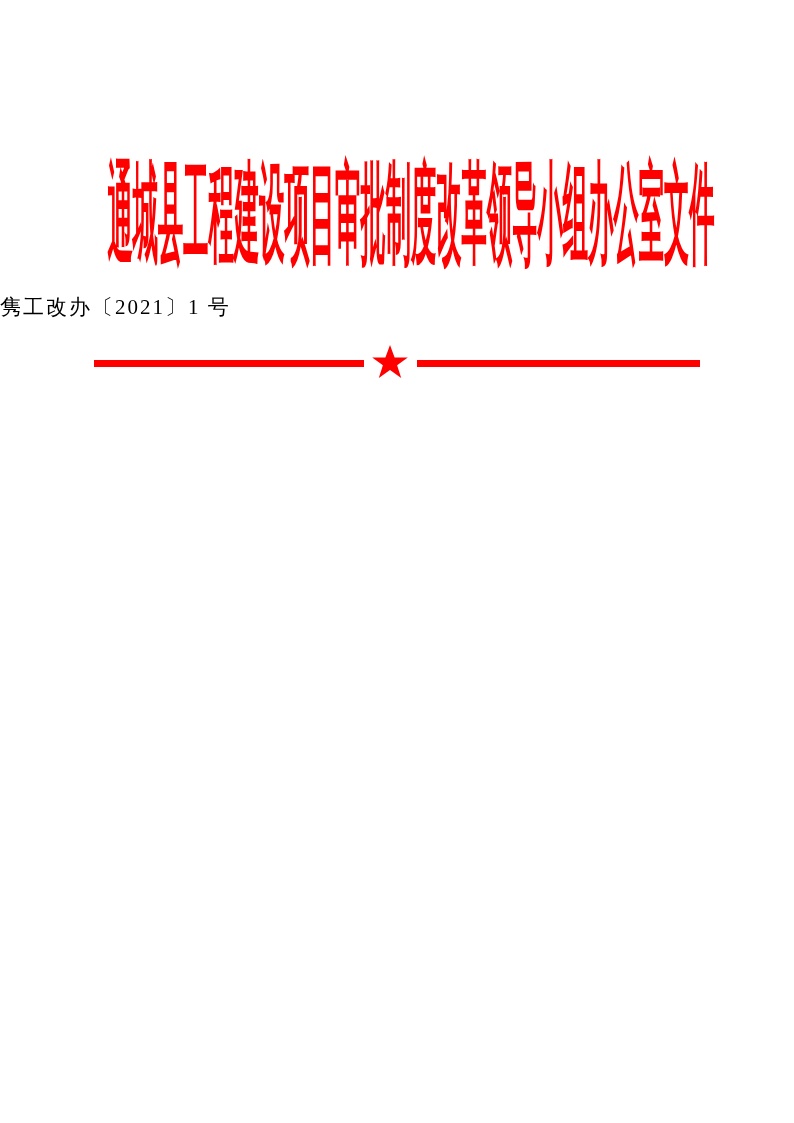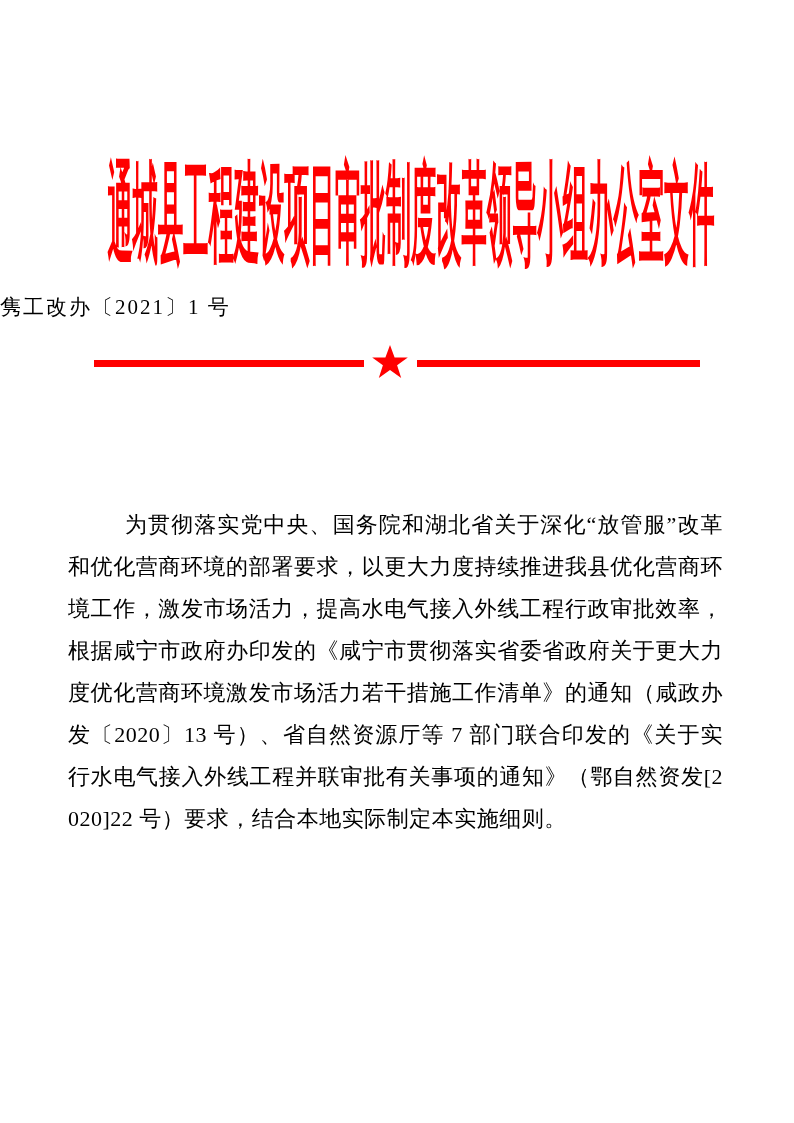--- a/index.html
+++ b/index.html
@@ -104,16 +104,15 @@
   <div class="rule-right"></div>
 
   <div class="star-wrap">
     <svg width="36" height="36" viewBox="0 0 36 36" aria-hidden="true">
       <polygon fill="currentColor" points="18,1 22.6,13.4 35.8,13.4 25.1,21.3 29.2,33.9 18,26.1 6.8,33.9 10.9,21.3 0.2,13.4 13.4,13.4"></polygon>
     </svg>
   </div>
 
 
   <div class="body-text">
-    <p>为贯彻落实党中央、国务院和湖北省关于深化“放管服”改革和优化营商环境的部署要求，以更大力度持续推进我县优化营商环境工作，激发市场活力，提高水电气接入外线工程行政审批效率，根据咸宁市政府办印发的《咸宁市贯彻落实省委省政府关于更大力度优化营商环境激发市场活力若干措施工作清单》的通知（咸政办发〔2020〕13 号）、省自然资源厅等 7 部门联合印发的《关于实行水电气接入外线工程并联审批有关事项的通知》（鄂自然资发[2020]22 号）要求，结合本地实际制定本实施细则。</p>
   </div>
 
 </div>
 
 </body></html>

